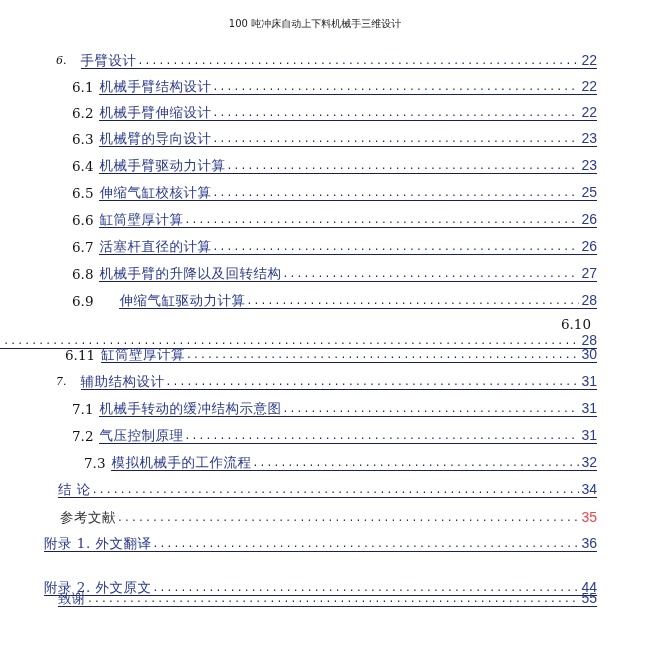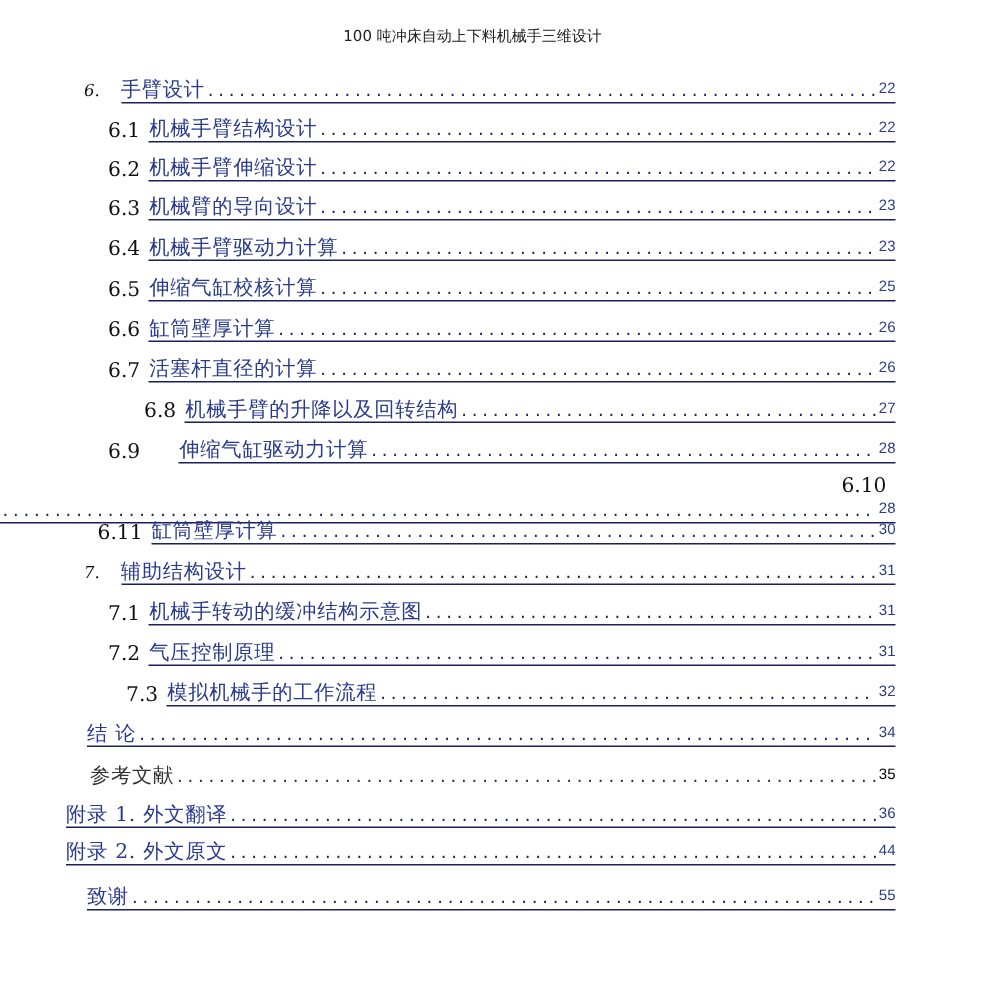--- a/index.html
+++ b/index.html
@@ -12,22 +12,22 @@
          font-size:13.5px; line-height:16px; right:62px; }
   .num { color:#111; white-space:pre; font-family:"DejaVu Serif", "Liberation Serif", serif; padding-right:6px; }
   .num.ital { font-style:italic; font-size:11px; padding-right:14px; }
   .link { flex:1; display:flex; align-items:flex-end; min-width:0;
           border-bottom:1.5px solid #1b1f5e; color:#2a3a8c; }
   .link.plain { border-bottom:none; color:#333; }
   .title { white-space:nowrap; font-family:"DejaVu Serif", "Liberation Serif", serif; letter-spacing:0.5px; }
   .dots { flex:1; overflow:hidden; white-space:nowrap; color:#1b1f5e; font-size:12px;
           letter-spacing:3.2px; margin:0 2px; }
   .link.plain .dots { color:#333; }
-  .page { white-space:nowrap; font-family:"Liberation Sans", sans-serif; font-size:10px; color:#2a3a8c; }
-  .link.plain .page { color:#000000; }
+  .page { white-space:nowrap; font-family:"Liberation Sans", sans-serif; font-size:14px; color:#2a3a8c; }
+  .link.plain .page { color:#ef4444; }
 </style>
 </head>
 <body>
 
 <div class="header">
   <span>100 吨冲床自动上下料机械手三维设计</span>
 </div>
 
 <div class="toc">
 
@@ -88,21 +88,21 @@
     </span>
   </div>
   <div class="row" style="top:235px;left:72px;">
     <span class="num">6.7</span>
     <span class="link">
       <span class="title">活塞杆直径的计算</span>
       <span class="dots">........................................................................................................</span>
       <span class="page">26</span>
     </span>
   </div>
-  <div class="row" style="top:262px;left:72px;margin-left:24px;">
+  <div class="row" style="top:262px;left:72px;">
     <span class="num">6.8</span>
     <span class="link">
       <span class="title">机械手臂的升降以及回转结构</span>
       <span class="dots">........................................................................................................</span>
       <span class="page">27</span>
     </span>
   </div>
   <div class="row" style="top:289px;left:72px;gap:20px;">
     <span class="num">6.9</span>
     <span class="link">
@@ -177,21 +177,21 @@
     </span>
   </div>
 
   <div class="row" style="top:532px;left:44px;align-items:flex-end;">
     <span class="link">
       <span class="title">附录 1.  外文翻译</span>
       <span class="dots">........................................................................................................</span>
       <span class="page">36</span>
     </span>
   </div>
-  <div class="row" style="top:557px;left:44px;align-items:flex-end;">
+  <div class="row" style="top:576px;left:44px;align-items:flex-end;">
     <span class="link">
       <span class="title">附录 2.  外文原文</span>
       <span class="dots">........................................................................................................</span>
       <span class="page">44</span>
     </span>
   </div>
 
   <div class="row" style="top:587px;left:58px;">
     <span class="link">
       <span class="title">致谢</span>

